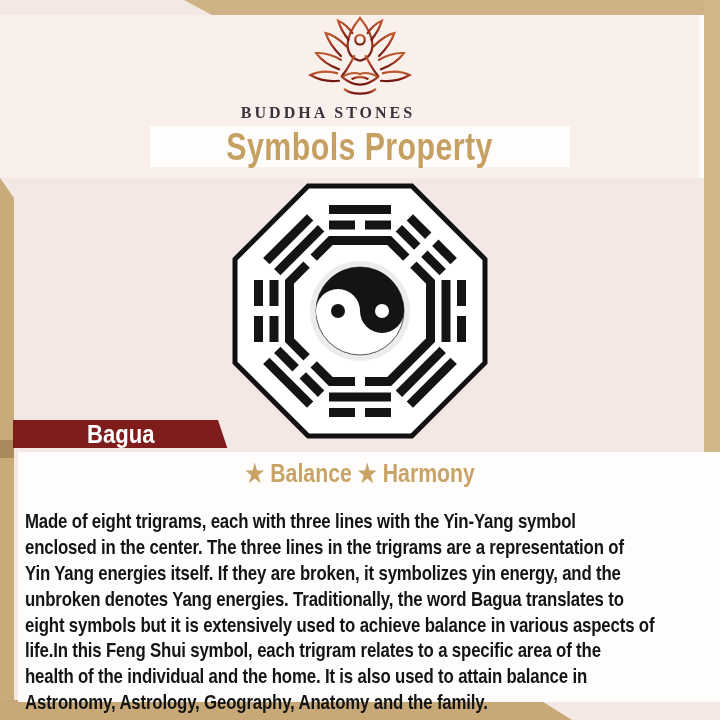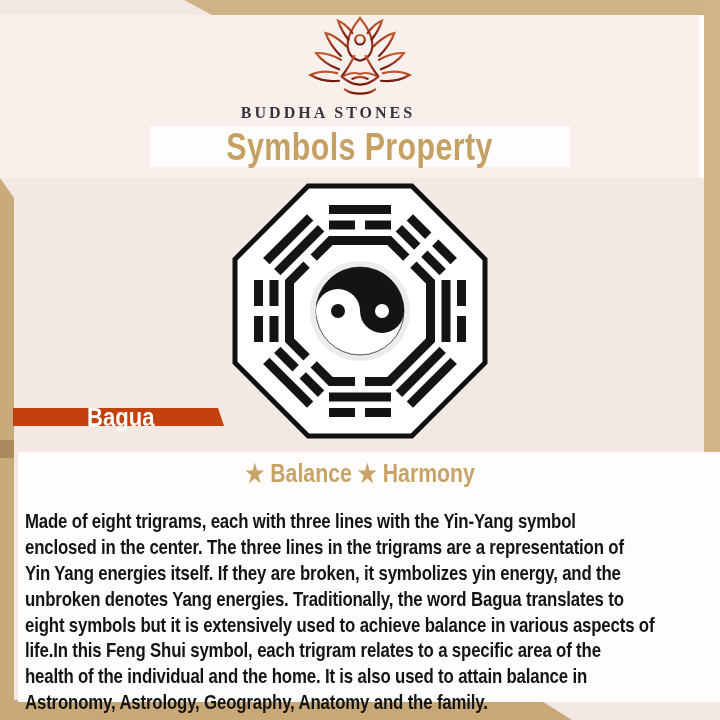--- a/index.html
+++ b/index.html
@@ -22,21 +22,21 @@
   .logo-box{left:302px;top:14px;width:116px;height:82px;}
   .brand{left:0;top:97px;width:656px;text-align:center;color:#36343d;
          font-family:"Liberation Serif", serif;font-size:16px;letter-spacing:3px;font-weight:600;margin-top:7px;}
   .title-banner{left:150px;top:126px;width:420px;height:41px;background:#fefdfc;
                 display:flex;align-items:flex-start;justify-content:center;}
   .title-banner span{color:#c6a063;font-size:38px;font-weight:bold;white-space:nowrap;
                      transform:scaleX(0.8);transform-origin:center;letter-spacing:0.5px;}
   
   .bagua-box{left:229px;top:180px;width:262px;height:262px;}
   
-  .bagua-band{left:13px;top:408px;width:216px;height:18px;background:#c2410c;
+  .bagua-band{left:13px;top:420px;width:216px;height:28px;background:#7f1d1d;
               clip-path:polygon(0 0,205px 0,216px 33px,0 33px);
               display:flex;align-items:center;justify-content:center;}
   .bagua-band span{color:#ffffff;font-size:26px;font-weight:bold;
                    transform:scaleX(0.85);transform-origin:center;}
   
   .text-section{left:18px;top:452px;width:702px;height:250px;background:#fefdfc;}
   .tagline{left:0;top:459px;width:720px;display:flex;justify-content:center;align-items:center;}
   .tagline .inner{display:flex;gap:7px;align-items:baseline;color:#c9a266;font-size:25px;
                   font-weight:bold;transform:scaleX(0.85);transform-origin:center;white-space:nowrap;}
   .desc{left:25px;top:508px;width:690px;}

